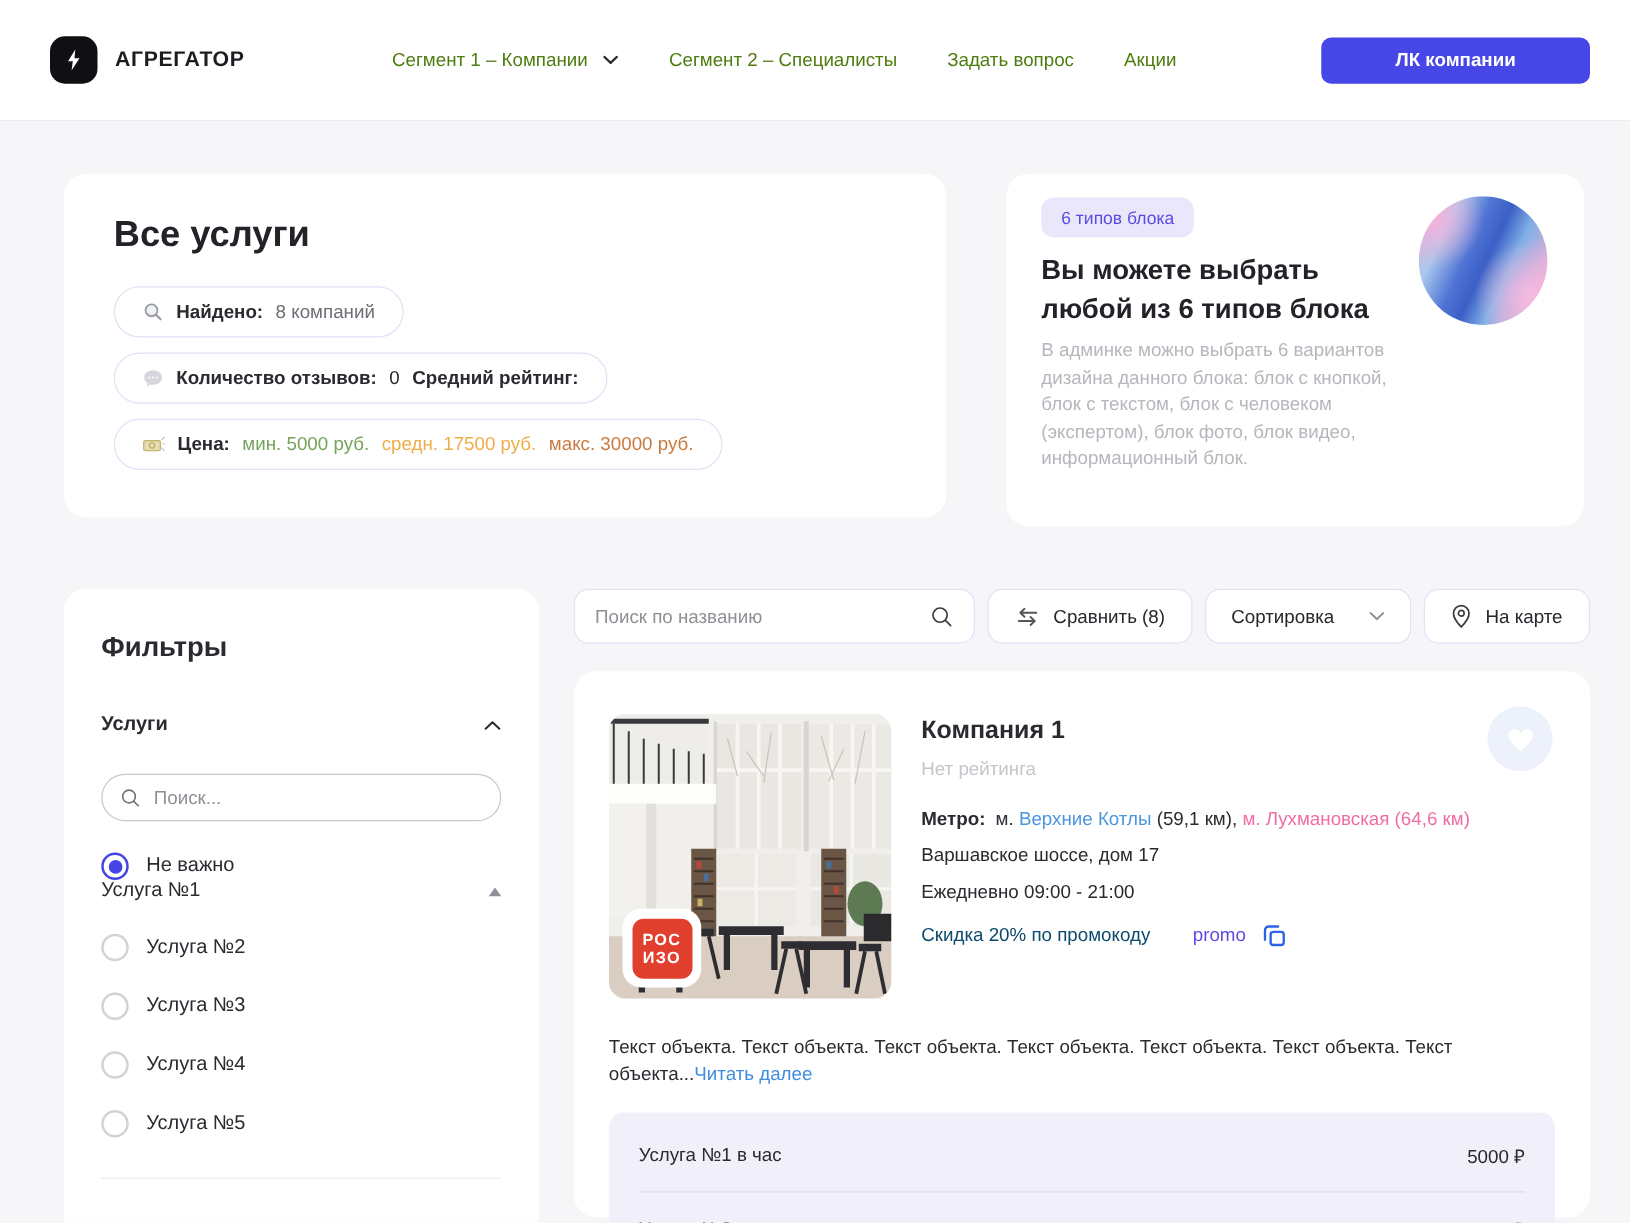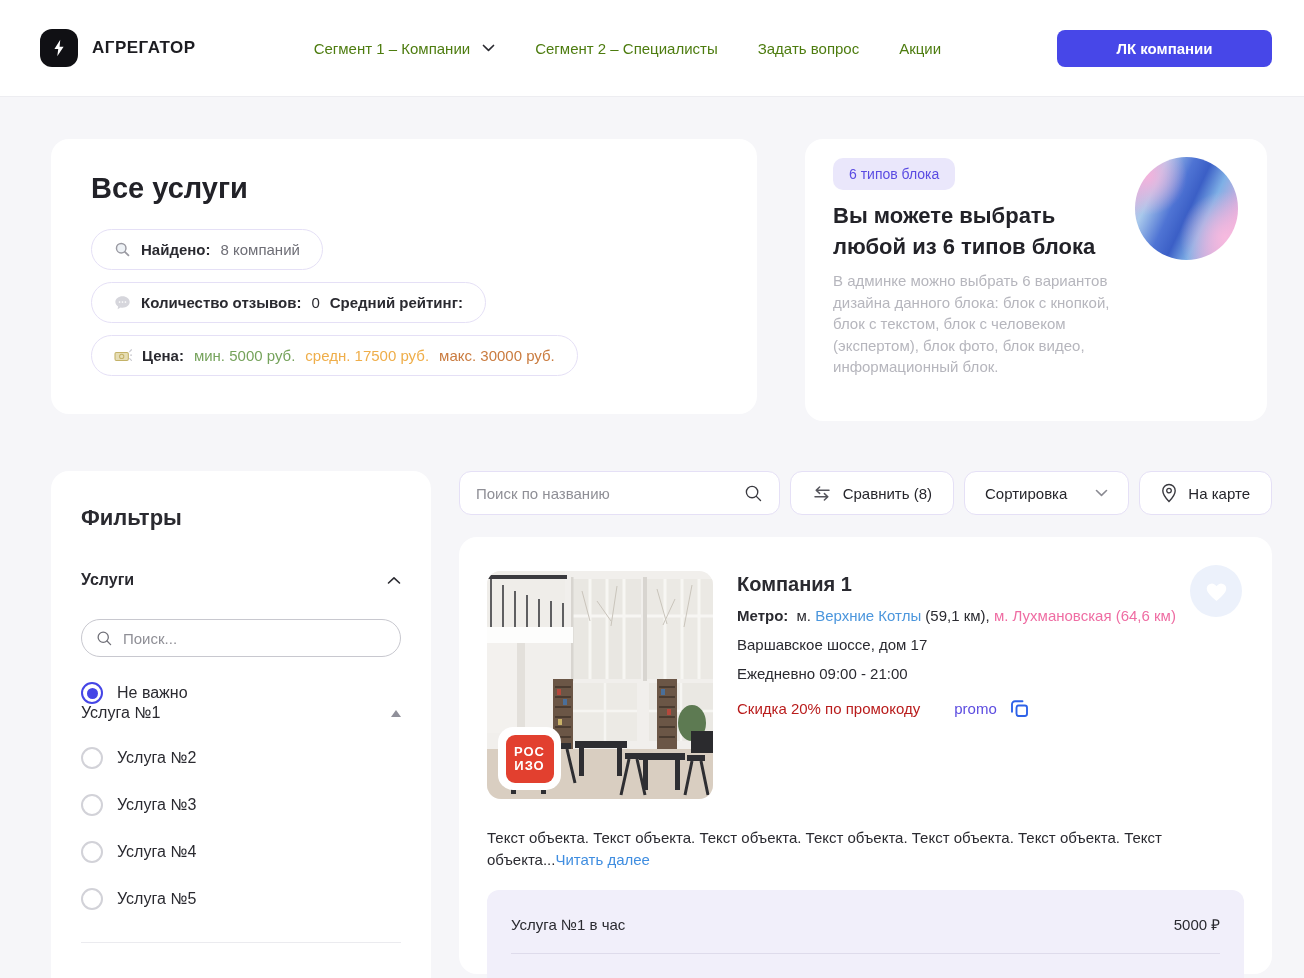--- a/index.html
+++ b/index.html
@@ -85,21 +85,21 @@
               font-size:13px; font-weight:700; line-height:14px; letter-spacing:1px; }
   .info { margin-left:24px; padding-top:2px; font-size:15px; }
   .comp-name { font-size:20px; font-weight:700; margin-bottom:11px; }
   .no-rating { color:#c6c6cc; margin-bottom:23px; }
   .line { margin-bottom:12px; }
   .metro b { margin-right:4px; }
   .lnk-blue { color:#4b96dd; cursor:pointer; }
   .lnk-pink { color:#ef6da3; cursor:pointer; }
   .sched { margin-bottom:16px; }
   .disc-row { display:flex; align-items:center; gap:34px; }
-  .disc { color:#b91c1c; }
+  .disc { color:#0c4a6e; }
   .promo-group { display:flex; align-items:center; gap:12px; }
   .promo-code { color:#5c4ce0; cursor:pointer; }
   .heart-btn { position:absolute; top:28px; right:30px; width:52px; height:52px; border-radius:50%;
                background:#ecf1fb; display:flex; align-items:center; justify-content:center; cursor:pointer; }
   .desc { margin-top:28px; font-size:15px; line-height:22px; max-width:745px; }
   .read-more { color:#3f8de0; cursor:pointer; }
   .price-table { margin-top:19px; background:#f1effa; border-radius:12px; padding:5px 24px; }
   .price-row { display:flex; justify-content:space-between; align-items:center; padding:19px 0; font-size:15px; }
   .price-row + .price-row { border-top:1px solid #dedbeb; }
 
@@ -336,20 +336,21 @@
           <div class="logo-badge">
             <div class="logo-red">
               <span>РОС</span>
               <span>ИЗО</span>
             </div>
           </div>
         </div>
 
         <div class="info">
           <div class="comp-name">Компания 1</div>
+          <div class="no-rating">Нет рейтинга</div>
           <div class="line metro">
             <b>Метро:</b>
             <span>м.</span>
             <span class="lnk-blue">Верхние Котлы</span>
             <span>(59,1 км),</span>
             <span class="lnk-pink">м. Лухмановская (64,6 км)</span>
           </div>
           <div class="line">Варшавское шоссе, дом 17</div>
           <div class="line sched">Ежедневно 09:00 - 21:00</div>
           <div class="disc-row">

